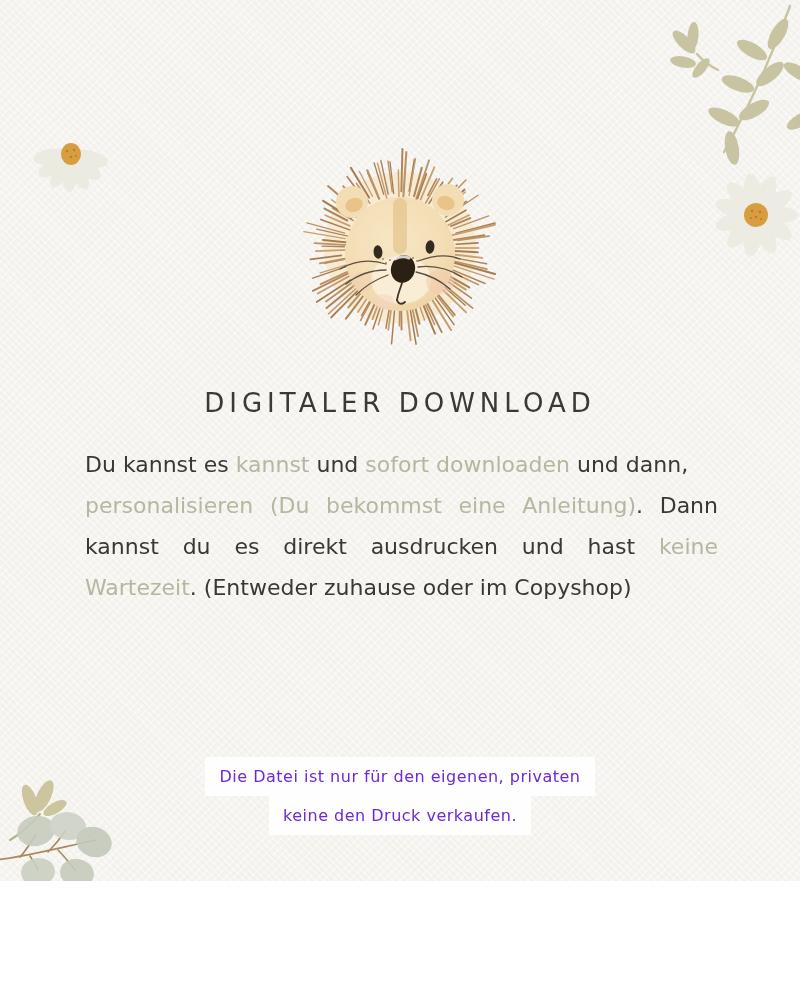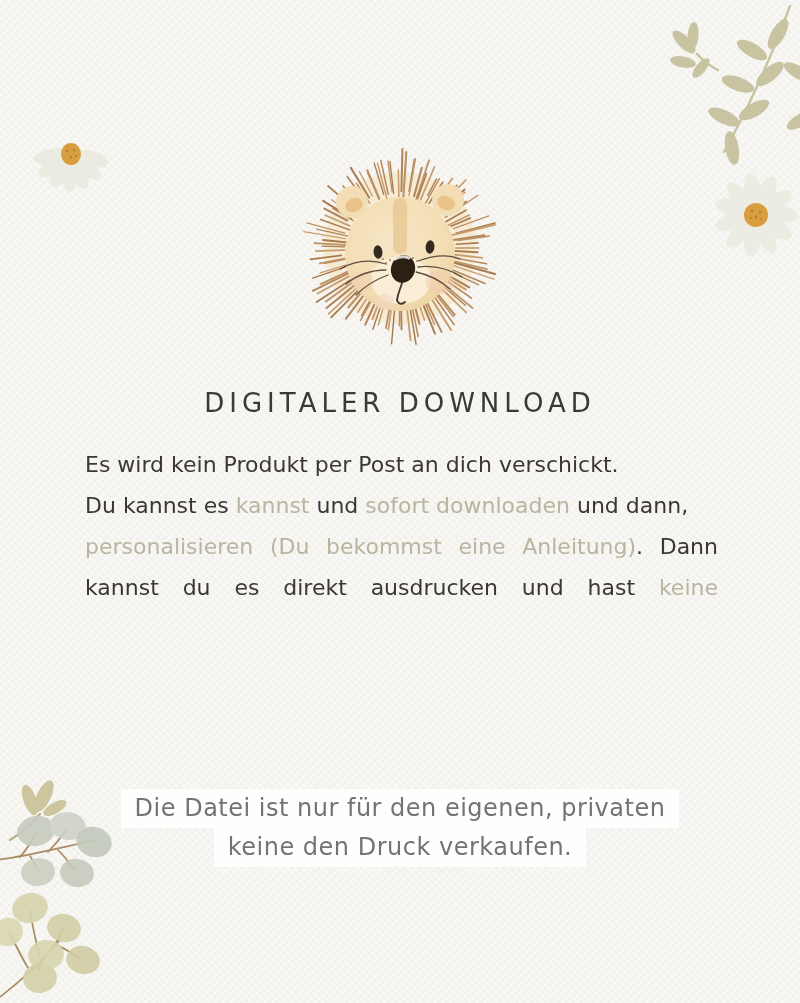--- a/index.html
+++ b/index.html
@@ -1,18 +1,18 @@
 <!DOCTYPE html>
 <html><head>
 <meta charset="utf-8">
 <style>
   html,body{margin:0;padding:0;}
   body{font-family:"DejaVu Sans","Liberation Sans",sans-serif;}
   .canvas{
-    position:relative;width:800px;height:1003px;overflow:hidden;
+    position:relative;width:800px;height:881px;overflow:hidden;
     background-color:#f6f5f1;
     background-image:
       repeating-linear-gradient(45deg, rgba(228,226,218,.22) 0 2px, transparent 2px 5px),
       repeating-linear-gradient(-45deg, rgba(255,255,255,.4) 0 2px, transparent 2px 6px);
   }
   .deco{position:absolute;pointer-events:none;}
   .deco-top-right{top:0;right:0;}
   .deco-left-daisy{top:128px;left:14px;}
   .deco-bottom-left{top:752px;left:0;}
   .lion{position:absolute;left:298px;top:142px;}
@@ -24,22 +24,22 @@
   .paragraph{
     position:absolute;left:85px;top:444px;width:633px;
     font-size:22px;color:#3b3833;
   }
   .para-line{line-height:41px;height:41px;white-space:nowrap;}
   .para-line.justify{white-space:normal;text-align:justify;text-align-last:justify;}
   .para-line .dark{color:#3b3833;}
   .para-line .sage{color:#b8b5a0;}
   .note{
     position:absolute;top:757px;left:0;width:100%;
-    text-align:center;font-size:24px;letter-spacing:.5px;
-    color:#737373;line-height:0;margin-top:32px;
+    text-align:center;font-size:16px;letter-spacing:.5px;
+    color:#6d28d9;line-height:0;
   }
   .note-line{
     display:inline-block;background:#fefefe;
     padding:5px 14px;line-height:29px;
   }
 </style>
 </head>
 <body>
 
 <div class="canvas">
@@ -305,21 +305,21 @@
         <circle cx="92" cy="118" r="1"></circle>
       <circle cx="85" cy="117" r="0.9"></circle>
         <circle cx="115" cy="116" r="1"></circle>
       <circle cx="119" cy="119" r="0.9"></circle>
     </g>
   </svg>
 
   <div class="title">DIGITALER DOWNLOAD</div>
 
   <div class="paragraph">
-      <div class="para-line"><span class="dark">Es wird kein Produkt per Post an dich verschickt.</span></div>
       <div class="para-line"><span class="dark">Du kannst es </span><span class="sage">kannst</span><span class="dark"> und </span><span class="sage">sofort downloaden</span><span class="dark"> und dann,</span></div>
       <div class="para-line justify"><span class="sage">personalisieren (Du bekommst eine Anleitung)</span><span class="dark">. Dann</span></div>
       <div class="para-line justify"><span class="dark">kannst du es direkt ausdrucken und hast </span><span class="sage">keine</span></div>
+      <div class="para-line"><span class="sage">Wartezeit</span><span class="dark">. (Entweder zuhause oder im Copyshop)</span></div>
     </div>
 
   <div class="note"><span class="note-line">Die Datei ist nur für den eigenen, privaten</span><br><br><span class="note-line">keine den Druck verkaufen.</span><br></div>
 
 </div>
 
 </body></html>

